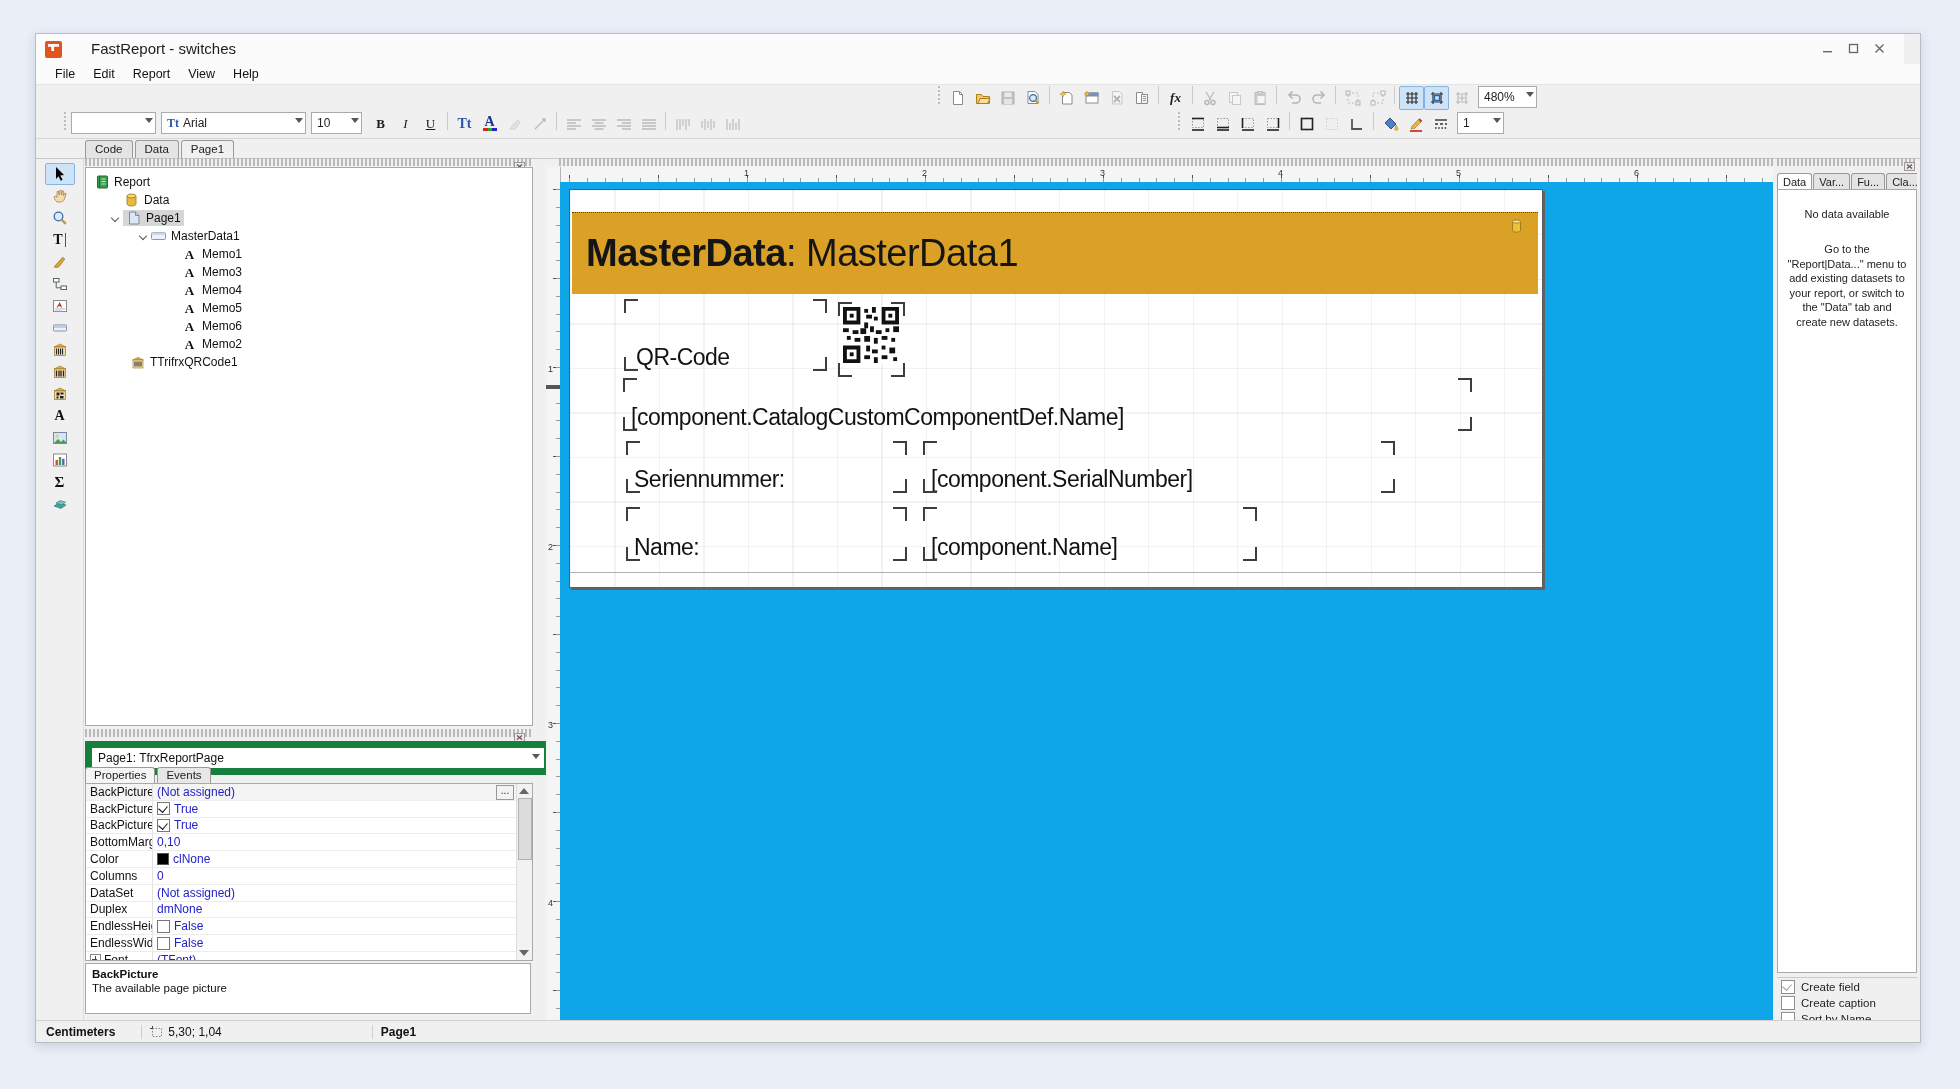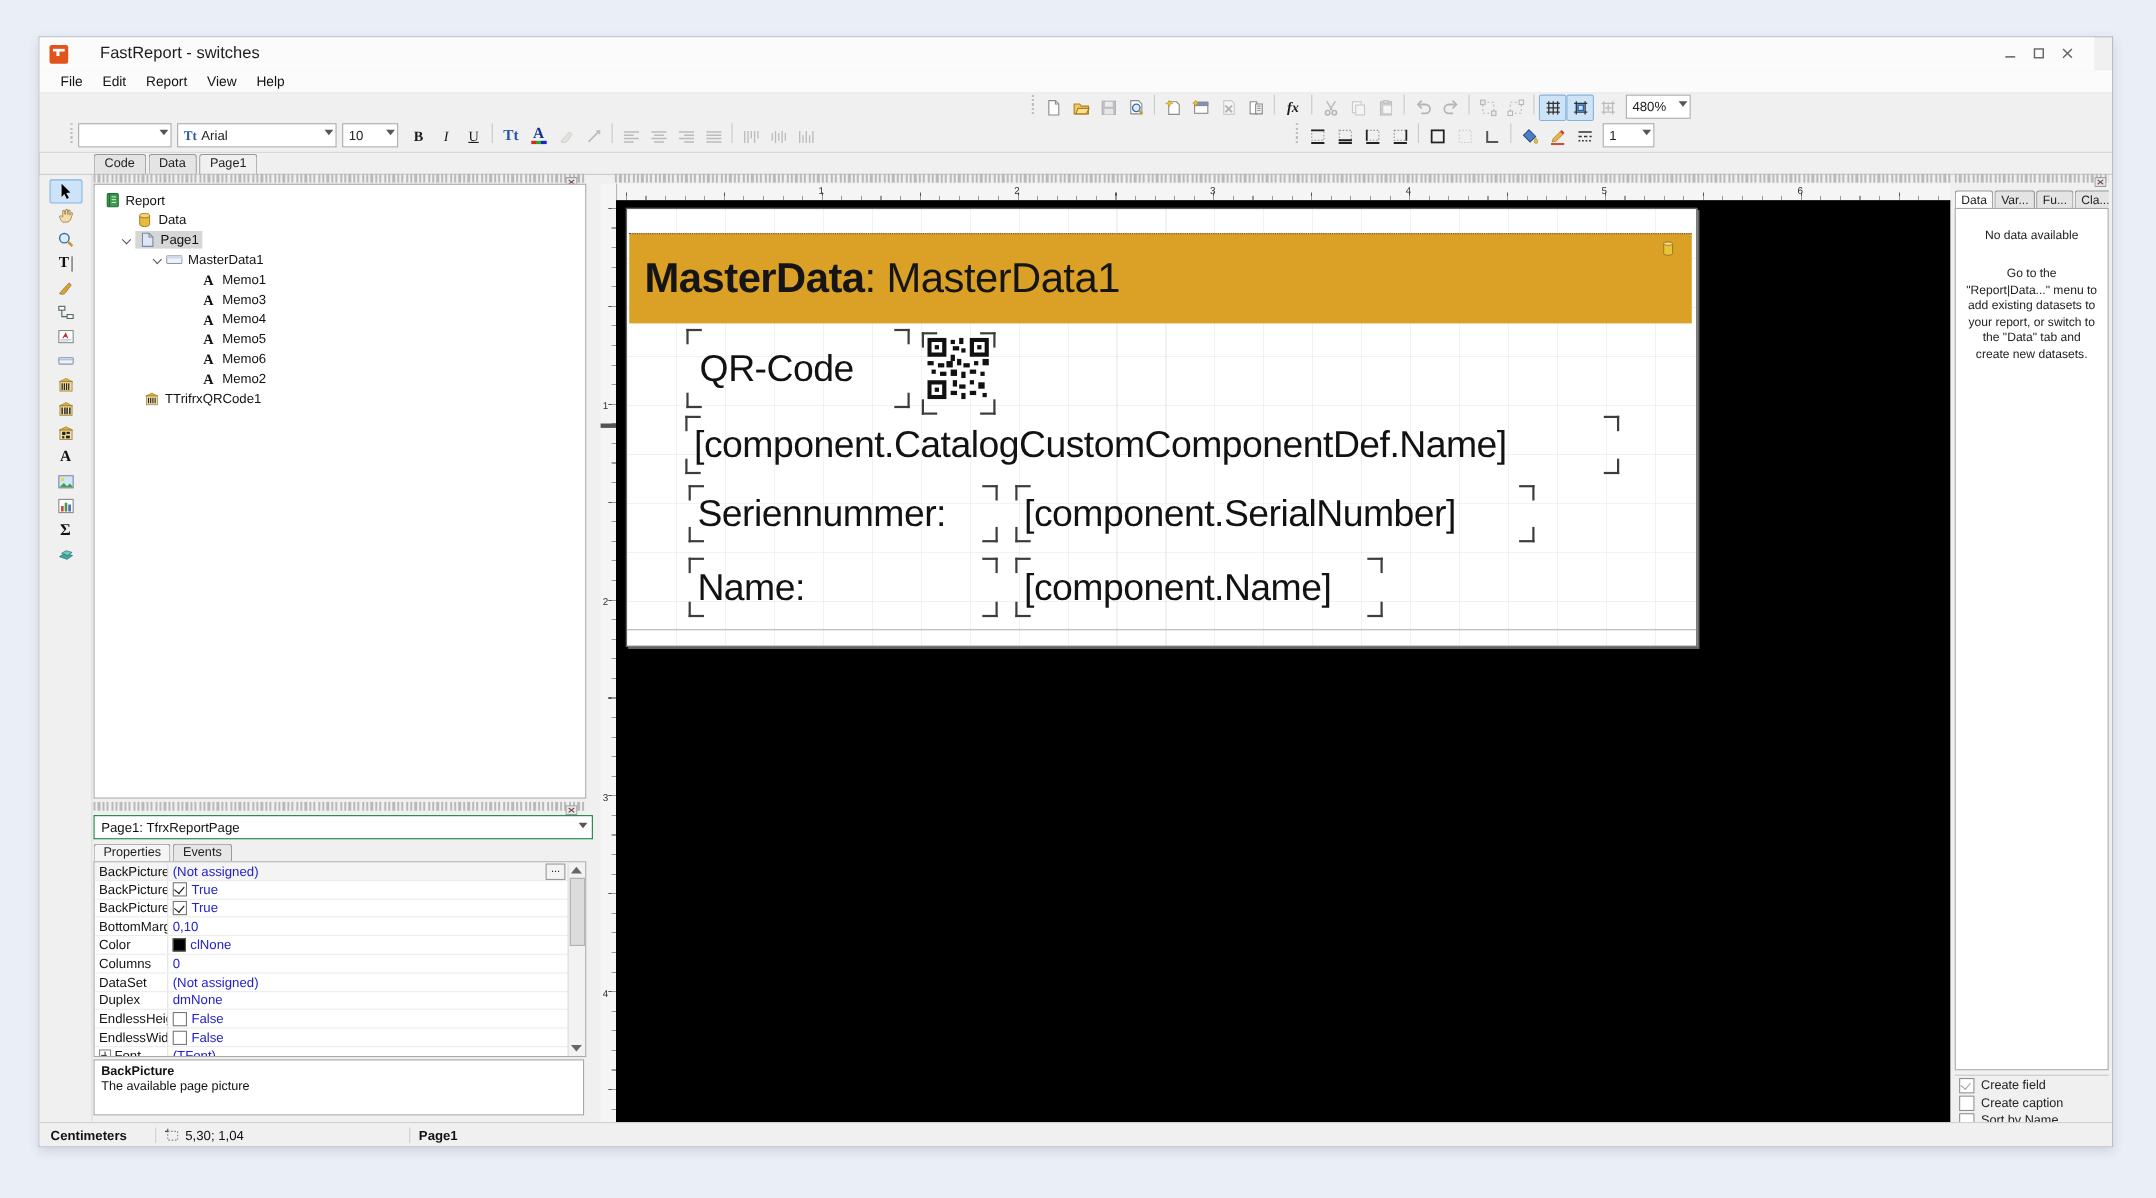--- a/index.html
+++ b/index.html
@@ -42,21 +42,21 @@
   .handle{position:absolute;height:8px;background:repeating-linear-gradient(to right,#b9b9b9 0 2px,transparent 2px 4px);background-size:100% 2px;background-repeat:repeat-y;background-position:0 1px}
   .handle-ic{position:absolute;width:11px;height:9px;top:-1px}
   
   .panel{position:absolute;background:#fff;border:1px solid #a8a8a8}
   .trow{height:18px;display:flex;align-items:center;font-size:12px;color:#111;white-space:nowrap}
   .texp{width:10px;height:10px;margin-right:3px;position:relative;flex:none}
   .texp:after{content:"";position:absolute;left:2px;top:2px;width:5px;height:5px;border-right:1.6px solid #555;border-bottom:1.6px solid #555;transform:rotate(45deg)}
   .ti{width:15px;height:14px;margin-right:5px;flex:none;display:flex;align-items:center;justify-content:center}
   .tsel{background:#d6d6d6;padding:1px 3px}
   
-  .pcombo{position:absolute;left:49px;top:707px;width:446px;height:20px;background:#fff;border:1px solid #15803d;font-size:12px;color:#111;display:flex;align-items:center;padding-left:6px}
+  .pcombo{position:absolute;left:49px;top:707px;width:446px;height:20px;background:#fff;border:7px solid #15803d;font-size:12px;color:#111;display:flex;align-items:center;padding-left:6px}
   .pcombo .arr{position:absolute;right:4px;top:6px;width:0;height:0;border-left:4px solid transparent;border-right:4px solid transparent;border-top:5px solid #555}
   .obtabs{position:absolute;left:49px;top:731px;height:18px;display:flex;align-items:flex-end}
   .obtab{font-size:11.5px;color:#222;border:1px solid #9a9a9a;border-bottom:none;border-radius:3px 3px 0 0;padding:1px 8px 2px;background:#e7e7e7;margin-right:2px}
   .obtab.act{background:#f5f5f5}
   .pgrid{position:absolute;left:49px;top:749px;width:446px;height:176px;background:#fff;border:1px solid #a8a8a8;overflow:hidden}
   .prow{height:15.8px;display:flex;align-items:center;border-bottom:1px solid #ececec;font-size:12px;position:relative}
   .plabel{width:62px;flex:none;color:#111;padding-left:4px;border-right:1px solid #e2e2e2;overflow:hidden;white-space:nowrap;height:100%;display:flex;align-items:center}
   .pval{color:#2222c8;padding-left:4px;white-space:nowrap;display:flex;align-items:center}
   .pcheck{width:11px;height:11px;border:1px solid #777;background:#fff;margin-right:4px;position:relative;flex:none}
   .pcheck.c:after{content:"";position:absolute;left:2px;top:1px;width:5px;height:7px;border-right:1.8px solid #111;border-bottom:1.8px solid #111;transform:rotate(40deg)}
@@ -69,26 +69,26 @@
   .sarr{position:absolute;left:2px;width:0;height:0;border-left:5px solid transparent;border-right:5px solid transparent}
   .pdesc{position:absolute;left:49px;top:929px;width:446px;height:51px;background:#fff;border:1px solid #a8a8a8;font-size:11.5px;color:#111;padding:4px 6px;box-sizing:border-box}
   
   .vruler{position:absolute;left:510px;top:133px;width:14px;bottom:21px;background:#f5f5f5;border-right:1px solid #b5b5b5;
     background-image:repeating-linear-gradient(to bottom,#9a9a9a 0 1px,transparent 1px 17.8px),repeating-linear-gradient(to bottom,#555 0 1px,transparent 1px 89px);
     background-size:4px 100%,7px 100%;background-repeat:no-repeat;background-position:right 22px,right 22px}
   .hruler{position:absolute;left:523px;top:133px;width:1214px;height:15px;background:#f5f5f5;border-bottom:1px solid #b5b5b5;
     background-image:repeating-linear-gradient(to right,#9a9a9a 0 1px,transparent 1px 17.8px),repeating-linear-gradient(to right,#555 0 1px,transparent 1px 89px);
     background-size:100% 4px,100% 7px;background-repeat:no-repeat;background-position:10px bottom,10px bottom}
   .rnum{position:absolute;font-size:9px;color:#333}
-  .canvas{position:absolute;left:524px;top:148px;width:1213px;bottom:21px;background:#000000;overflow:hidden}
+  .canvas{position:absolute;left:524px;top:148px;width:1213px;bottom:21px;background:#0ea5e9;overflow:hidden}
   .page{position:absolute;left:9px;top:7px;width:972px;height:397px;background:#fff;border:1px solid #5d5d5d;box-shadow:2px 2px 0 #636363;
     background-image:repeating-linear-gradient(to right,rgba(0,0,0,.05) 0 1px,transparent 1px 44.5px),repeating-linear-gradient(to bottom,rgba(0,0,0,.05) 0 1px,transparent 1px 44.5px)}
   .band{position:absolute;left:2px;top:22px;width:966px;height:82px;border-top:1px dotted #444;display:flex;align-items:center;padding-left:14px;box-sizing:border-box}
   .band-title{font-size:38px;color:#151515;letter-spacing:-.5px}
-  .memo{position:absolute;color:#121212;font-size:34px;display:flex;align-items:center;letter-spacing:-.5px}
+  .memo{position:absolute;color:#121212;font-size:23px;display:flex;align-items:flex-end;letter-spacing:-.5px}
   .mk{position:absolute;width:12px;height:12px;border:0 solid #3d3d3d}
   .mk.tl{left:0;top:0;border-left-width:2px;border-top-width:2px}
   .mk.tr{right:0;top:0;border-right-width:2px;border-top-width:2px}
   .mk.bl{left:0;bottom:0;border-left-width:2px;border-bottom-width:2px}
   .mk.br{right:0;bottom:0;border-right-width:2px;border-bottom-width:2px}
   .band-divider{position:absolute;left:0;top:382px;width:100%;height:1px;background:#b3b3b3}
   
   .rtabs{position:absolute;left:1741px;top:137px;width:140px;height:19px;display:flex;align-items:flex-end;overflow:hidden}
   .rtab{font-size:11px;color:#222;border:1px solid #9a9a9a;border-bottom:none;border-radius:3px 3px 0 0;padding:2px 5px;background:#e4e4e4;margin-right:1px;white-space:nowrap}
   .rtab.act{background:#fdfdfd}

